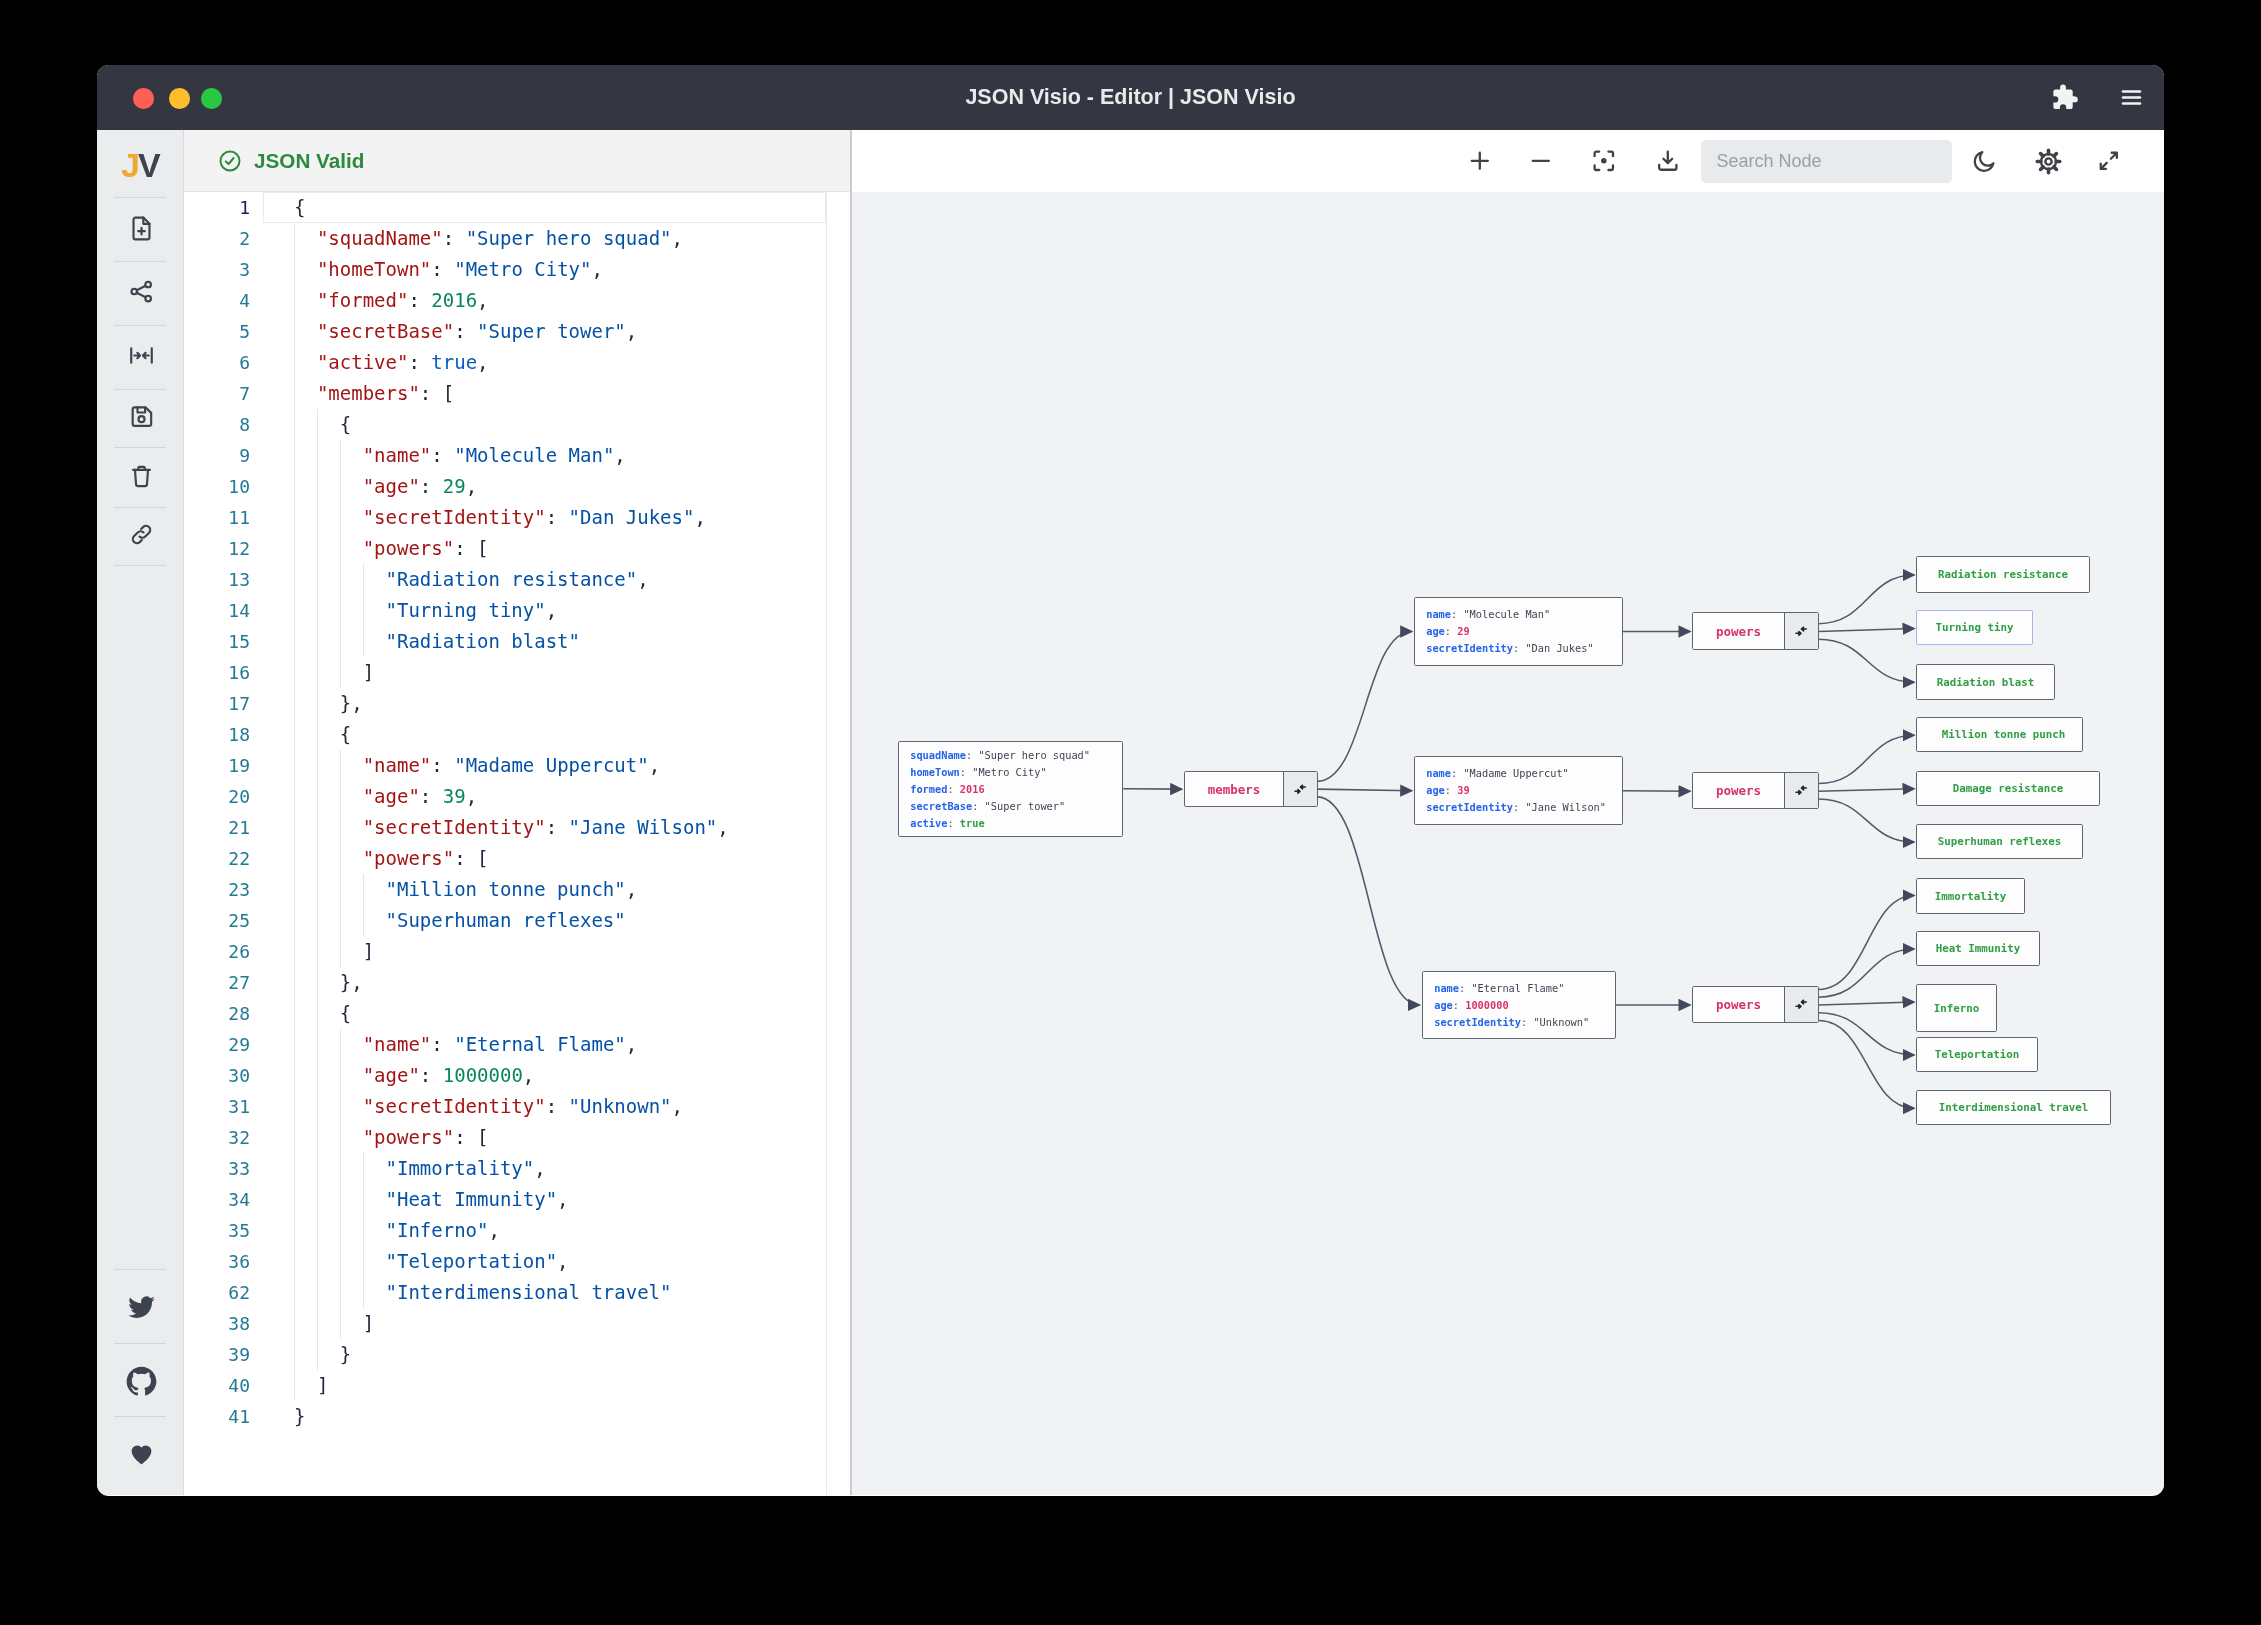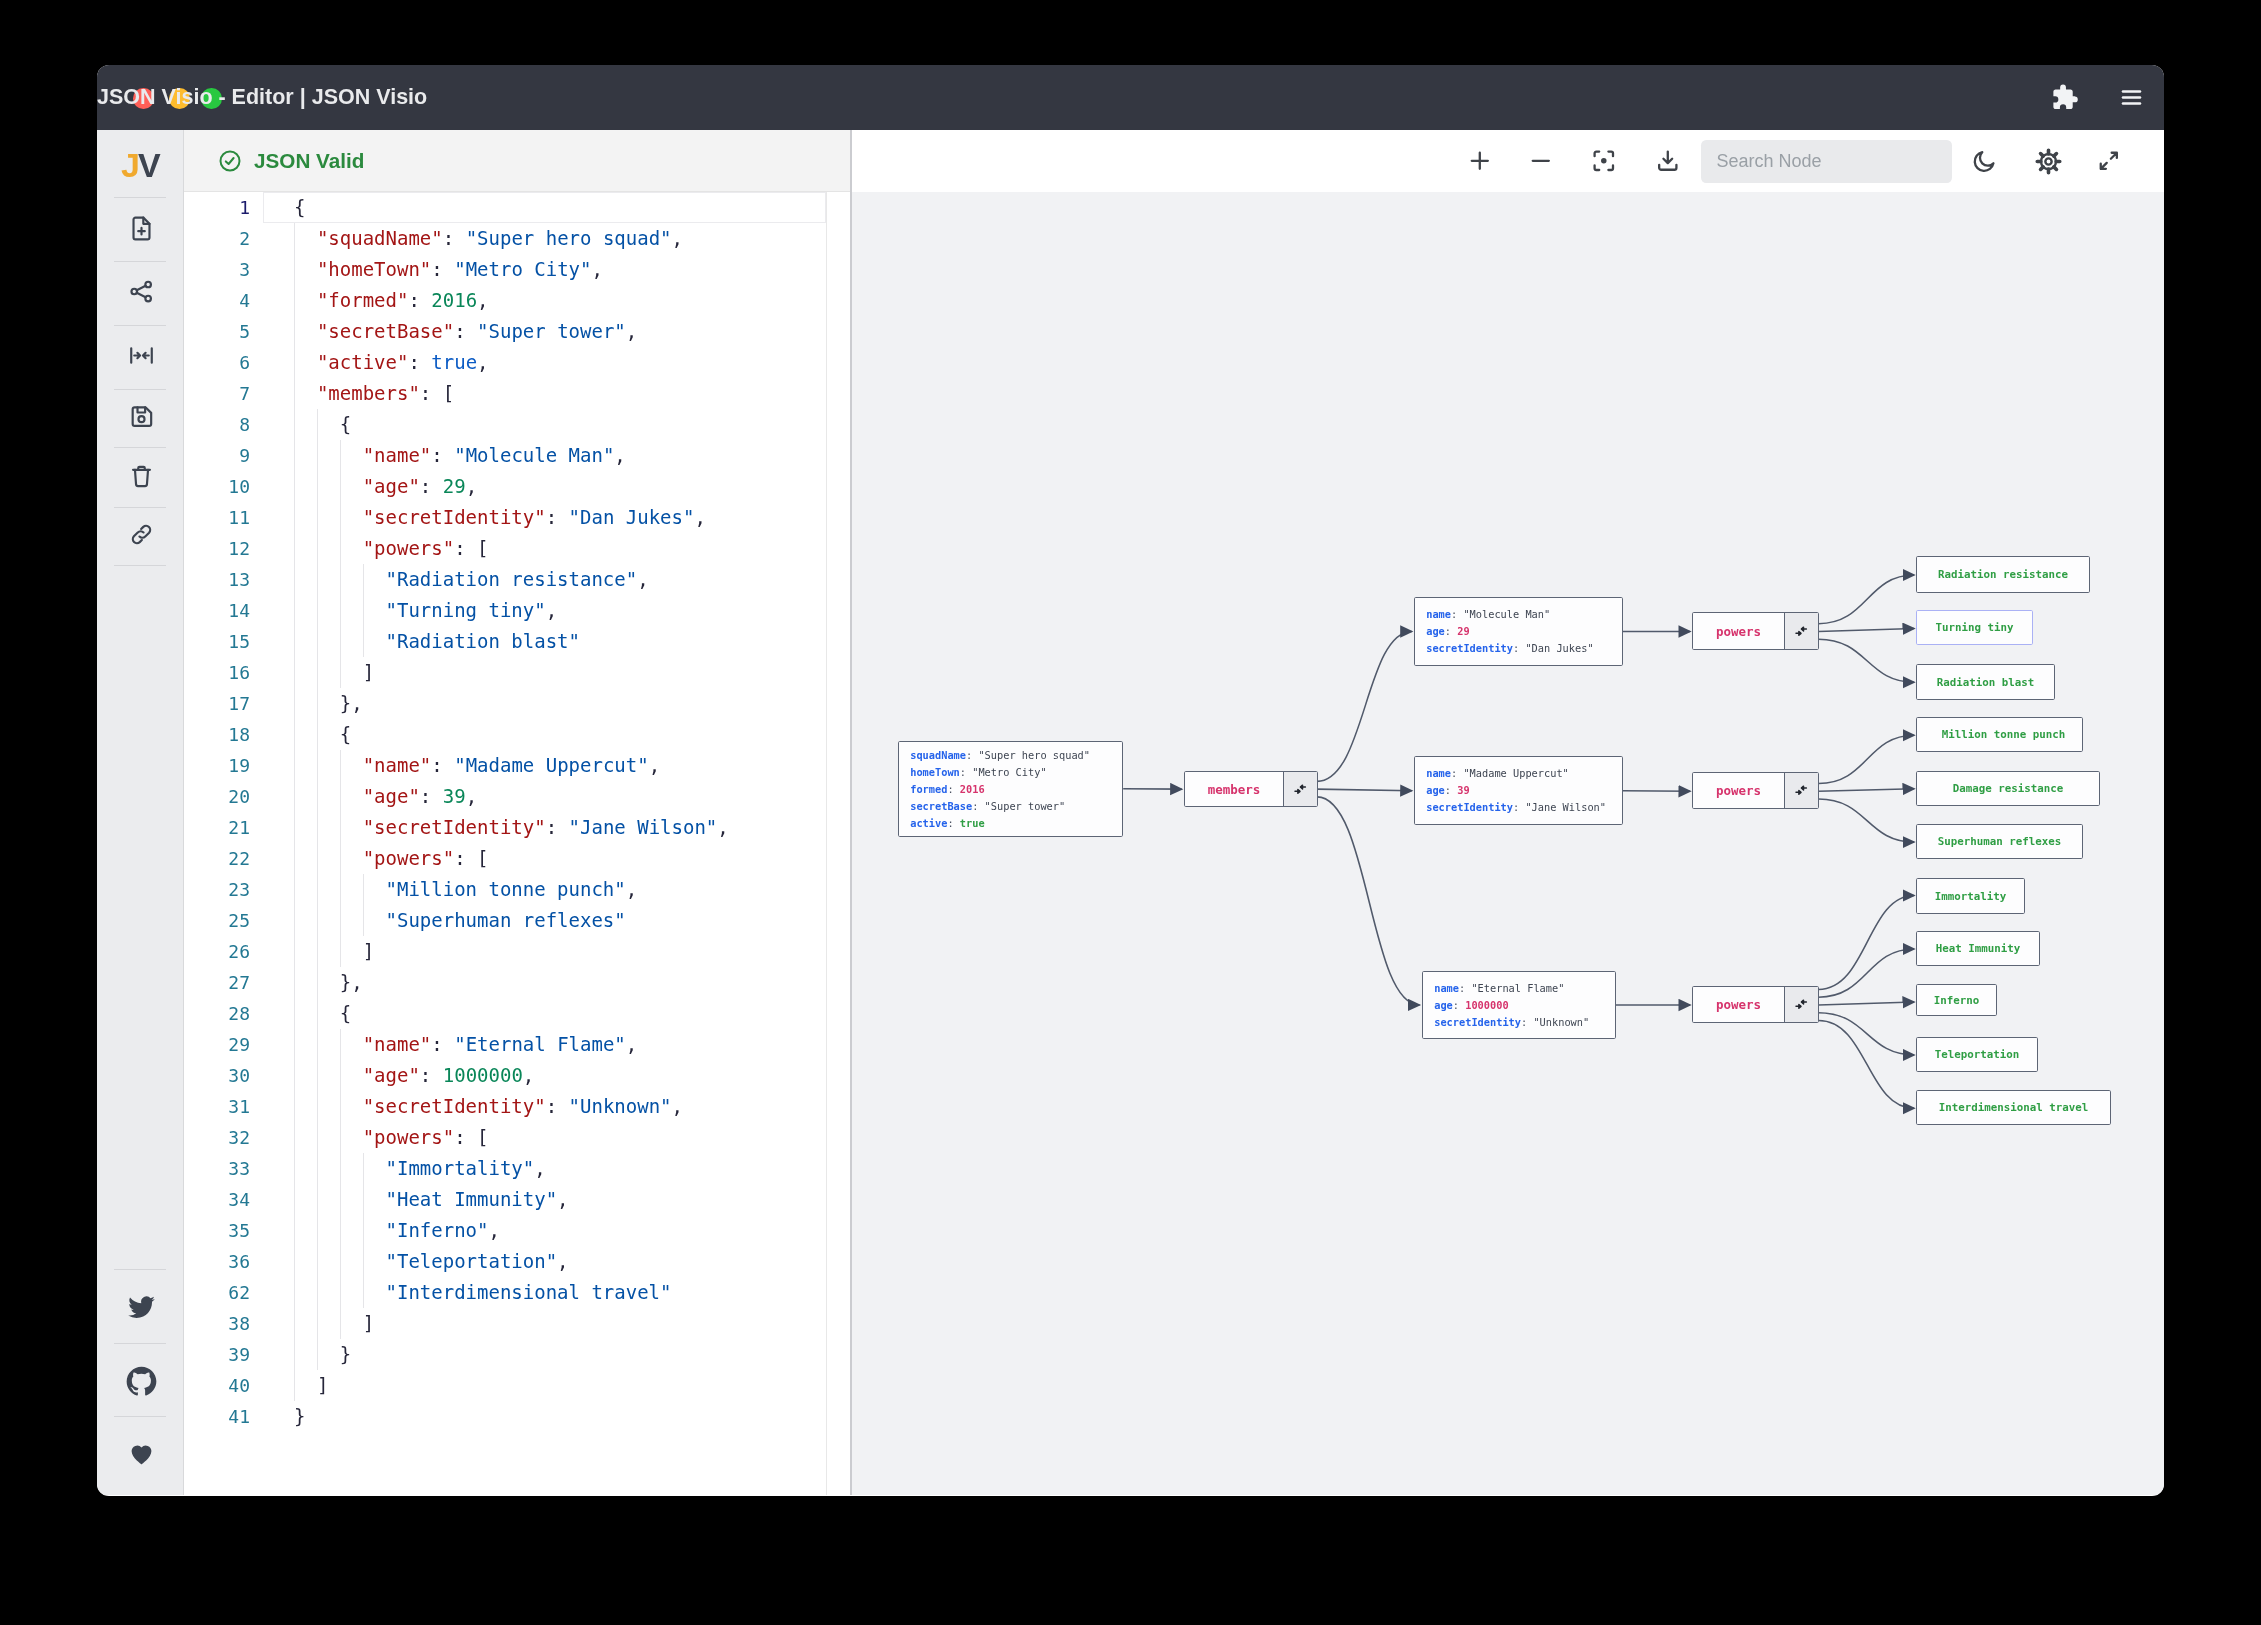--- a/index.html
+++ b/index.html
@@ -11,21 +11,21 @@
             box-shadow:0 19px 60px rgba(0,0,0,.65); }
 
   
   #titlebar { position:absolute; left:0; top:0; width:100%; height:65px;
               background:var(--titlebar-bg); }
   .traffic { position:absolute; top:23px; width:20.7px; height:20.7px; border-radius:50%; }
   #tl-red    { left:36px;  background:var(--traffic-red); }
   #tl-yellow { left:72px;  background:var(--traffic-yellow); }
   #tl-green  { left:104px; background:var(--traffic-green); }
   #win-title { position:absolute; left:0; top:0; width:100%; height:65px; line-height:65px;
-               text-align:left; color:#e9eaec; font-size:21.5px; font-weight:600; }
+               text-align:center; color:#e9eaec; font-size:21.5px; font-weight:600; }
   .tb-right { position:absolute; top:13.8px; width:38px; height:38px; display:flex;
               align-items:center; justify-content:center; background:none; border:none; cursor:pointer; }
   #btn-extensions { left:1948px; }
   #btn-menu { left:2015px; }
 
   
   #sidebar { position:absolute; left:0; top:65px; width:87px; height:1365px;
              background:var(--sidebar-bg); border-right:0.9px solid #d8d9db; }
   .side-btn { position:absolute; left:24px; width:40px; height:40px; background:none; border:none;
               display:flex; align-items:center; justify-content:center; cursor:pointer; }
@@ -642,19 +642,19 @@
         </div>
       </div>
       <div class="gnode leaf" style="left: 1819px; top: 491px; width: 174px; height: 37px;">Radiation resistance</div>
       <div class="gnode leaf selected" style="left: 1819px; top: 545px; width: 117px; height: 35px;">Turning tiny</div>
       <div class="gnode leaf" style="left: 1819px; top: 599px; width: 139px; height: 36px;">Radiation blast</div>
       <div class="gnode leaf" style="left: 1819px; top: 652px; width: 167px; height: 35px; padding-left: 8px;">Million tonne punch</div>
       <div class="gnode leaf" style="left: 1819px; top: 706px; width: 184px; height: 35px;">Damage resistance</div>
       <div class="gnode leaf" style="left: 1819px; top: 759px; width: 167px; height: 35px;">Superhuman reflexes</div>
       <div class="gnode leaf" style="left: 1819px; top: 813px; width: 109px; height: 36px;">Immortality</div>
       <div class="gnode leaf" style="left: 1819px; top: 866px; width: 124px; height: 35px;">Heat Immunity</div>
-      <div class="gnode leaf" style="left: 1819px; top: 919px; width: 81px; height: 32px;">Inferno</div>
+      <div class="gnode leaf" style="left: 1819px; top: 919px; width: 81px; height: 48px;">Inferno</div>
       <div class="gnode leaf" style="left: 1819px; top: 972px; width: 122px; height: 35px;">Teleportation</div>
       <div class="gnode leaf" style="left: 1819px; top: 1025px; width: 195px; height: 35px;">Interdimensional travel</div>
     </div>
 
 </div>
 
 
 </body></html>

